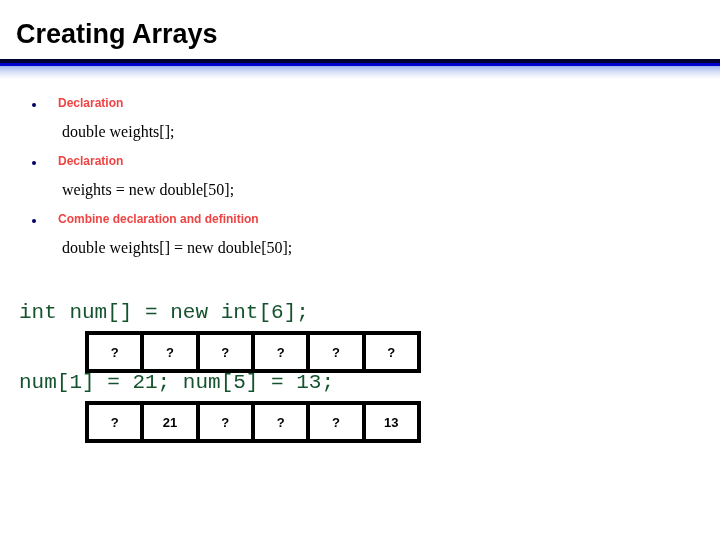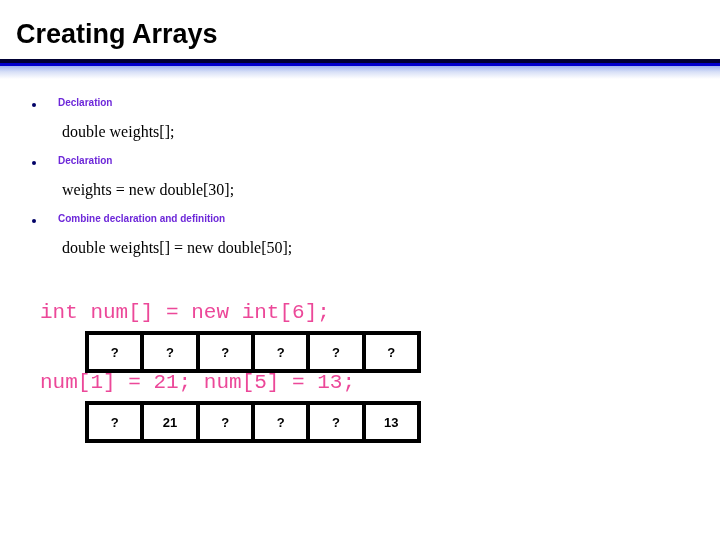--- a/index.html
+++ b/index.html
@@ -87,24 +87,24 @@
     position: absolute;
     left: 32px;
     top: 11px;
     width: 4px;
     height: 4px;
     background: #000066;
     border-radius: 50%;
   }
   .bullet-label {
     font-family: "Liberation Sans", sans-serif;
-    font-size: 10px;
+    font-size: 12px;
     font-weight: bold;
     line-height: 22px;
-    color: #6d28d9;
+    color: #ef4444;
     white-space: nowrap;
   }
 
   .code-row {
     height: 29px;
     padding-left: 62px;
   }
   .code-text {
     font-family: Liberation Serif, serif;
     font-size: 16px;
@@ -116,25 +116,25 @@
   
   .array-block {
     position: absolute;
     left: 0;
     width: 720px;
   }
   #array-block-1 { top: 300px; }
   #array-block-2 { top: 370px; }
 
   .array-code {
-    padding-left: 40px;
+    padding-left: 19px;
     font-family: "Liberation Mono", "DejaVu Sans Mono", monospace;
     font-size: 21px;
     line-height: 26px;
-    color: #ec4899;
+    color: #14532d;
     white-space: pre;
   }
 
   .array-table {
     margin-left: 85px;
     margin-top: 5px;
     width: 336px;
     display: flex;
     border: 4px solid #000000;
     box-sizing: border-box;
@@ -179,21 +179,21 @@
   </div>
   <div class="code-row">
     <span class="code-text">double weights[];</span>
   </div>
 
   <div class="bullet-row">
     <span class="bullet-dot"></span>
     <span class="bullet-label">Declaration</span>
   </div>
   <div class="code-row">
-    <span class="code-text">weights = new double[30];</span>
+    <span class="code-text">weights = new double[50];</span>
   </div>
 
   <div class="bullet-row">
     <span class="bullet-dot"></span>
     <span class="bullet-label">Combine declaration and definition</span>
   </div>
   <div class="code-row">
     <span class="code-text">double weights[] = new double[50];</span>
   </div>
 

